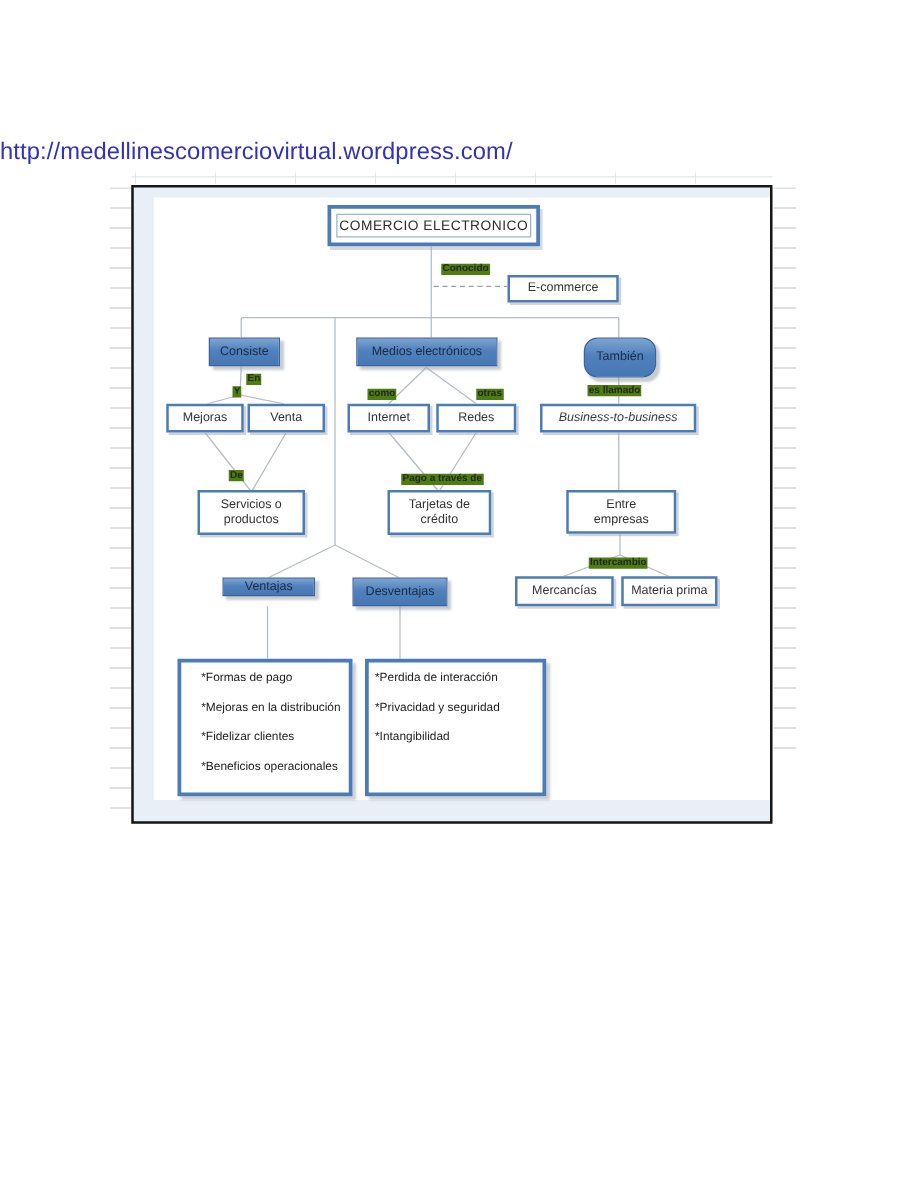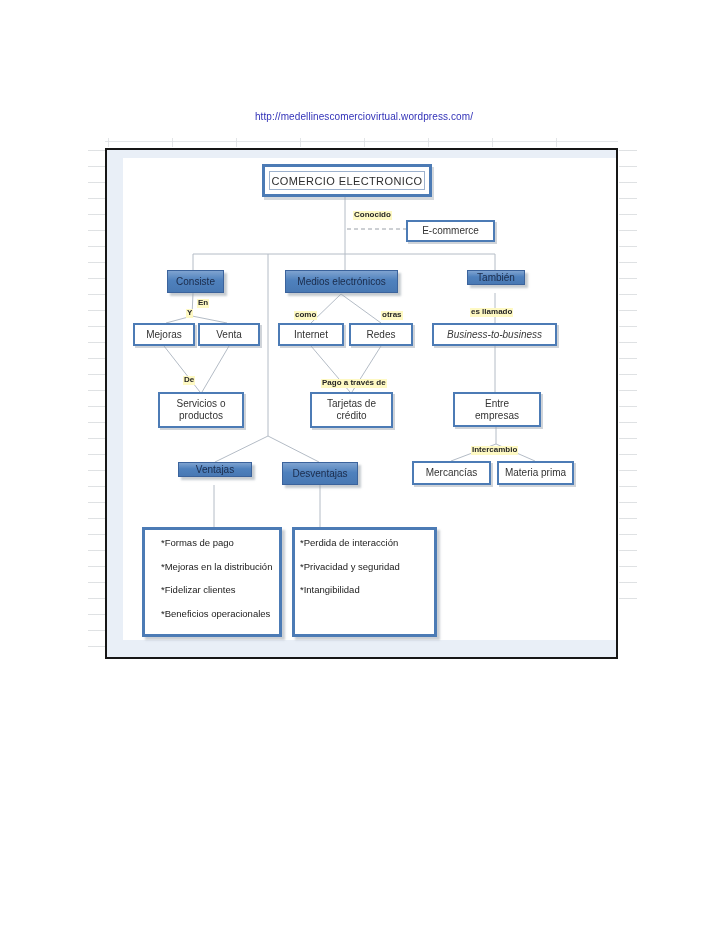--- a/index.html
+++ b/index.html
@@ -3,22 +3,22 @@
 <meta charset="utf-8">
 <style>
   html,body{margin:0;padding:0;}
   body{
     width:728px;height:942px;position:relative;background:#ffffff;
     font-family:"Liberation Sans","DejaVu Sans",sans-serif;
     -webkit-font-smoothing:antialiased;overflow:hidden;
   }
   .page{position:absolute;inset:0;}
   .url-line{
-    position:absolute;left:0;right:0;top:111px;text-align:center;
-    font-size:10px;color:#3232b8;letter-spacing:.1px;
+    position:absolute;left:0;right:0;top:111px;text-align:left;
+    font-size:19px;color:#3232b8;letter-spacing:.1px;
   }
   .url-line a{color:#3232b8;text-decoration:none;cursor:pointer;}
   
   .shot{
     position:absolute;left:105px;top:148px;width:513px;height:511px;
     border:2px solid #161616;background:#e9eff7;box-sizing:border-box;
   }
   .canvas{
     position:absolute;left:123px;top:158px;width:493px;height:482px;
     background:#ffffff;
@@ -53,21 +53,21 @@
     position:absolute;border:3px solid #4c7bb5;background:#fff;
     box-shadow:2px 3px 0 rgba(151,160,170,.4);box-sizing:border-box;padding:4px;
   }
   .dbl-inner{
     width:100%;height:100%;border:1px solid #9db2ce;display:flex;
     align-items:center;justify-content:center;font-size:11px;
     letter-spacing:.4px;color:#2e2e2e;box-sizing:border-box;
   }
   .edge-label{
     position:absolute;font-size:8px;font-weight:600;color:#262626;
-    background:#fef9c3;padding:0 1px;line-height:1.1;white-space:nowrap;
+    background:#4d7c0f;padding:0 1px;line-height:1.1;white-space:nowrap;
   }
   .listbox{
     position:absolute;background:#fff;border:3px solid #4c7bb5;
     box-shadow:3px 3px 2px rgba(151,160,170,.5);box-sizing:border-box;
     padding:8px 5px 0 5px;font-size:9.5px;color:#1a1a1a;
   }
   .listbox .li{margin-bottom:14px;white-space:nowrap;line-height:1;}
   svg.connectors{position:absolute;inset:0;pointer-events:none;}
 </style>
 </head>
@@ -128,21 +128,21 @@
   </svg>
 
   <div class="dbl-outer" style="left:262px;top:164px;width:170px;height:33px;">
     <div class="dbl-inner">COMERCIO ELECTRONICO</div>
   </div>
 
   <div class="node" style="left:406px;top:220px;width:89px;height:22px;">E-commerce</div>
 
   <div class="node blue" style="left:167px;top:270px;width:57px;height:23px;">Consiste</div>
   <div class="node blue" style="left:285px;top:270px;width:113px;height:23px;">Medios electrónicos</div>
-  <div class="node blue" style="left:467px;top:270px;width:58px;height:15px;">También</div>
+  <div class="node blue" style="left:467px;top:270px;width:58px;height:32px;border-radius:11px;">También</div>
 
   <div class="node" style="left:133px;top:323px;width:62px;height:23px;">Mejoras</div>
   <div class="node" style="left:198px;top:323px;width:62px;height:23px;">Venta</div>
   <div class="node" style="left:278px;top:323px;width:66px;height:23px;">Internet</div>
   <div class="node" style="left:349px;top:323px;width:64px;height:23px;">Redes</div>
   <div class="node it" style="left:432px;top:323px;width:125px;height:23px;">Business-to-business</div>
 
   <div class="node" style="left:158px;top:392px;width:86px;height:36px;padding:0 8px;">Servicios o productos</div>
   <div class="node" style="left:310px;top:392px;width:83px;height:36px;padding:16px 10px;">Tarjetas de crédito</div>
   <div class="node" style="left:453px;top:392px;width:88px;height:35px;padding:0 16px;">Entre empresas</div>

